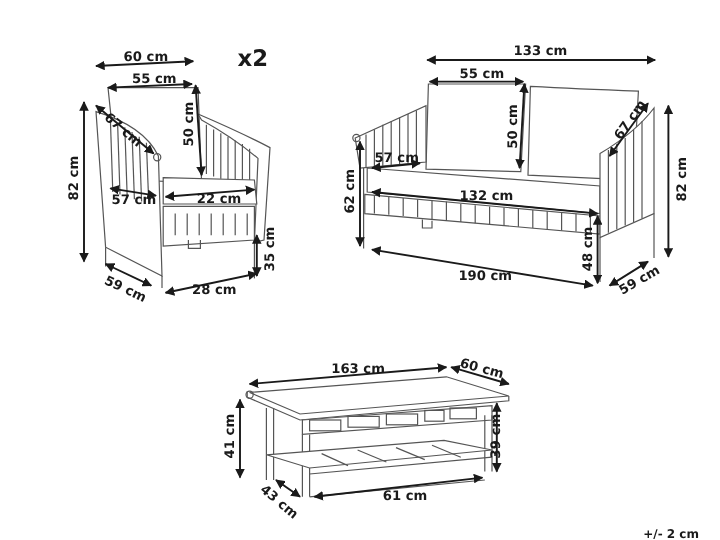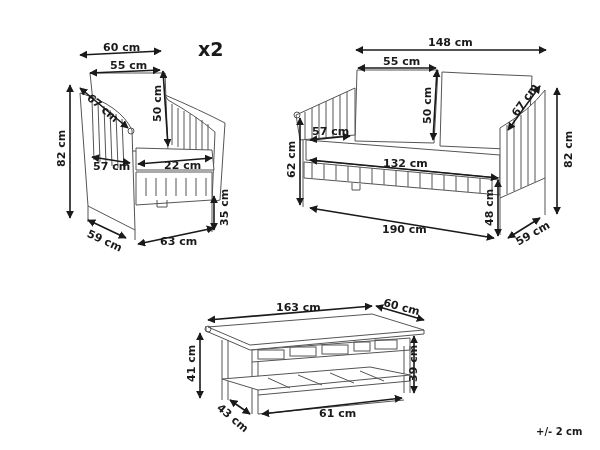--- a/index.html
+++ b/index.html
@@ -177,34 +177,34 @@
 <span class="lbl big" style="left:198px;top:40px;">x2</span>
 <span class="lbl" style="left:103px;top:42px;">60 cm</span>
 <span class="lbl" style="left:110px;top:60px;">55 cm</span>
 <span class="lbl v" style="left:152px;top:122px;transform:rotate(-90deg);">50 cm</span>
 <span class="lbl v" style="left:92px;top:92px;transform:rotate(40deg);">67 cm</span>
 <span class="lbl v" style="left:56px;top:167px;transform:rotate(-90deg);">82 cm</span>
 <span class="lbl" style="left:93px;top:161px;">57 cm</span>
 <span class="lbl" style="left:164px;top:160px;">22 cm</span>
 <span class="lbl v" style="left:219px;top:226px;transform:rotate(-90deg);">35 cm</span>
 <span class="lbl v" style="left:90px;top:228px;transform:rotate(25deg);">59 cm</span>
-<span class="lbl" style="left:160px;top:236px;">63 cm</span>
-
-<span class="lbl" style="left:428px;top:37px;">148 cm</span>
+<span class="lbl" style="left:160px;top:236px;">28 cm</span>
+
+<span class="lbl" style="left:428px;top:37px;">133 cm</span>
 <span class="lbl" style="left:383px;top:56px;">55 cm</span>
 <span class="lbl v" style="left:422px;top:124px;transform:rotate(-90deg);">50 cm</span>
 <span class="lbl v" style="left:510px;top:112px;transform:rotate(-55deg);">67 cm</span>
 <span class="lbl" style="left:312px;top:126px;">57 cm</span>
 <span class="lbl v" style="left:286px;top:178px;transform:rotate(-90deg);">62 cm</span>
 <span class="lbl v" style="left:563px;top:168px;transform:rotate(-90deg);">82 cm</span>
 <span class="lbl" style="left:383px;top:158px;">132 cm</span>
 <span class="lbl v" style="left:484px;top:226px;transform:rotate(-90deg);">48 cm</span>
 <span class="lbl" style="left:382px;top:224px;">190 cm</span>
 <span class="lbl v" style="left:514px;top:238px;transform:rotate(-30deg);">59 cm</span>
 
 <span class="lbl" style="left:276px;top:302px;">163 cm</span>
 <span class="lbl v" style="left:385px;top:297px;transform:rotate(15deg);">60 cm</span>
 <span class="lbl v" style="left:186px;top:382px;transform:rotate(-90deg);">41 cm</span>
 <span class="lbl v" style="left:408px;top:382px;transform:rotate(-90deg);">39 cm</span>
 <span class="lbl v" style="left:222px;top:402px;transform:rotate(40deg);">43 cm</span>
 <span class="lbl" style="left:319px;top:408px;">61 cm</span>
 
-<span class="lbl tol" style="left:536px;top:427px;">+/- 2 cm</span>
+<span class="lbl tol" style="left:536px;top:441px;">+/- 2 cm</span>
 
 </body></html>

